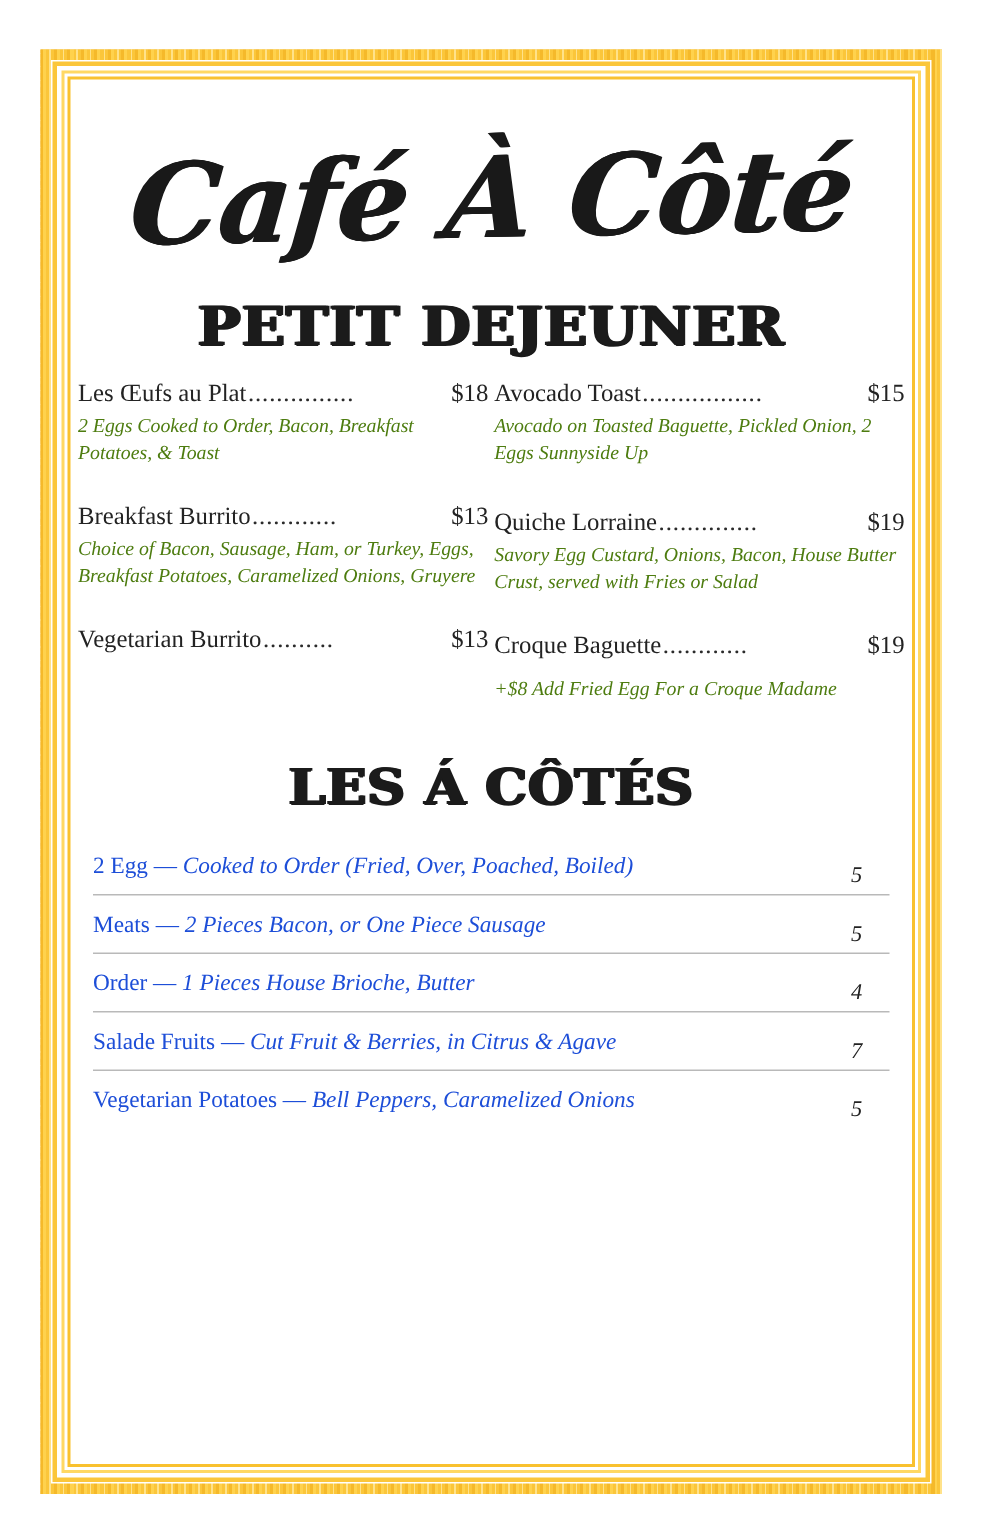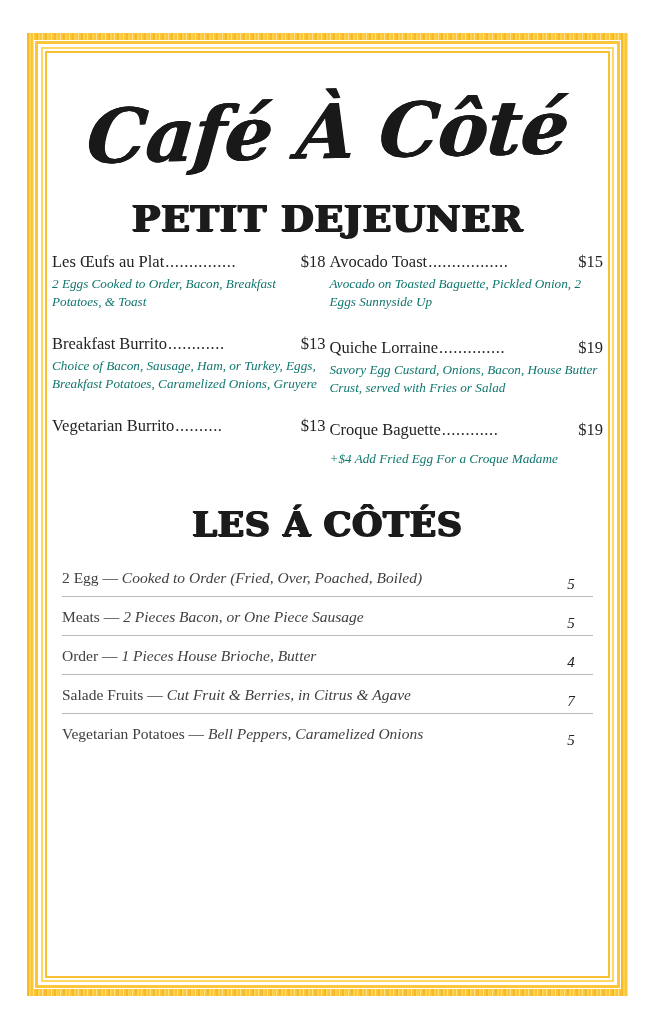--- a/index.html
+++ b/index.html
@@ -164,21 +164,21 @@
     white-space: nowrap;
     letter-spacing: 0.6px;
     color: #2a2a2a;
     margin: 0 1px;
   }
   .dish-price { flex: 0 0 auto; }
   .dish-desc {
     font-style: italic;
     font-size: 13.2px;
     line-height: 17.5px;
-    color: #0f766e;
+    color: #4d7c0f;
     margin-top: 2px;
   }
   .dish-desc.addon {
     margin-top: 9px;
   }
 
   
   .dish.gap-lg { margin-bottom: 26px; }
   .dish.gap-md { margin-bottom: 22px; }
 
@@ -193,21 +193,21 @@
     padding: 9px 0 8px 0;
     border-bottom: 1px solid #b9b9b9;
   }
   .side-row:last-child {
     border-bottom: none;
   }
   .side-text {
     flex: 1 1 auto;
     font-size: 15.5px;
     line-height: 21px;
-    color: #404040;
+    color: #1d4ed8;
     white-space: nowrap;
     overflow: hidden;
   }
   .side-name { font-style: normal; }
   .side-dash { font-style: normal; }
   .side-desc { font-style: italic; }
   .side-price {
     flex: 0 0 44px;
     text-align: center;
     font-style: italic;
@@ -287,21 +287,21 @@
           </div>
           <div class="dish-desc">Savory Egg Custard, Onions, Bacon, House Butter Crust, served with Fries or Salad</div>
         </div>
 
         <div class="dish">
           <div class="dish-head">
             <span class="dish-name">Croque Baguette</span>
             <span class="dish-leader">............</span>
             <span class="dish-price">$19</span>
           </div>
-          <div class="dish-desc addon">+$4 Add Fried Egg For a Croque Madame</div>
+          <div class="dish-desc addon">+$8 Add Fried Egg For a Croque Madame</div>
         </div>
 
       </div>
 
     </div>
 
     <div class="section-title sides">LES Á CÔTÉS</div>
 
     <div class="sides-list">
 

